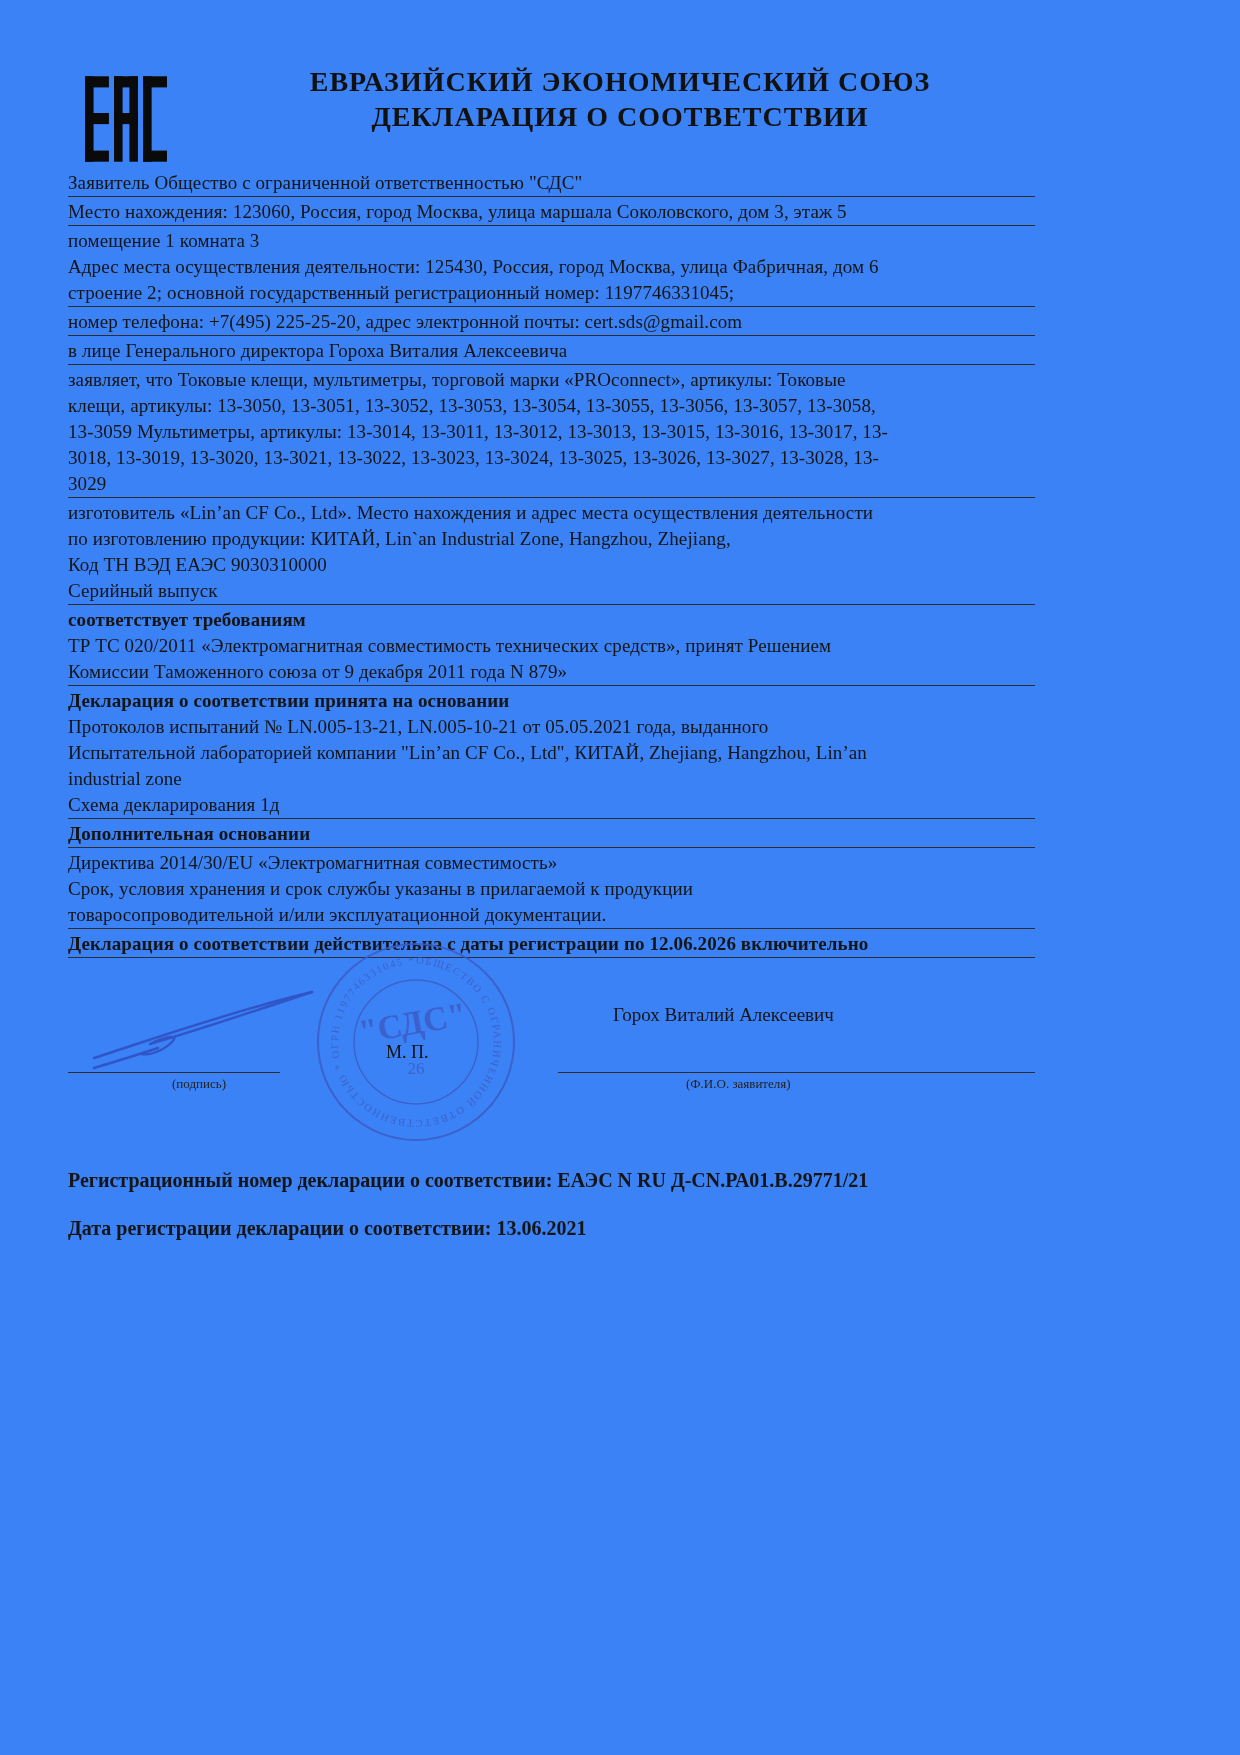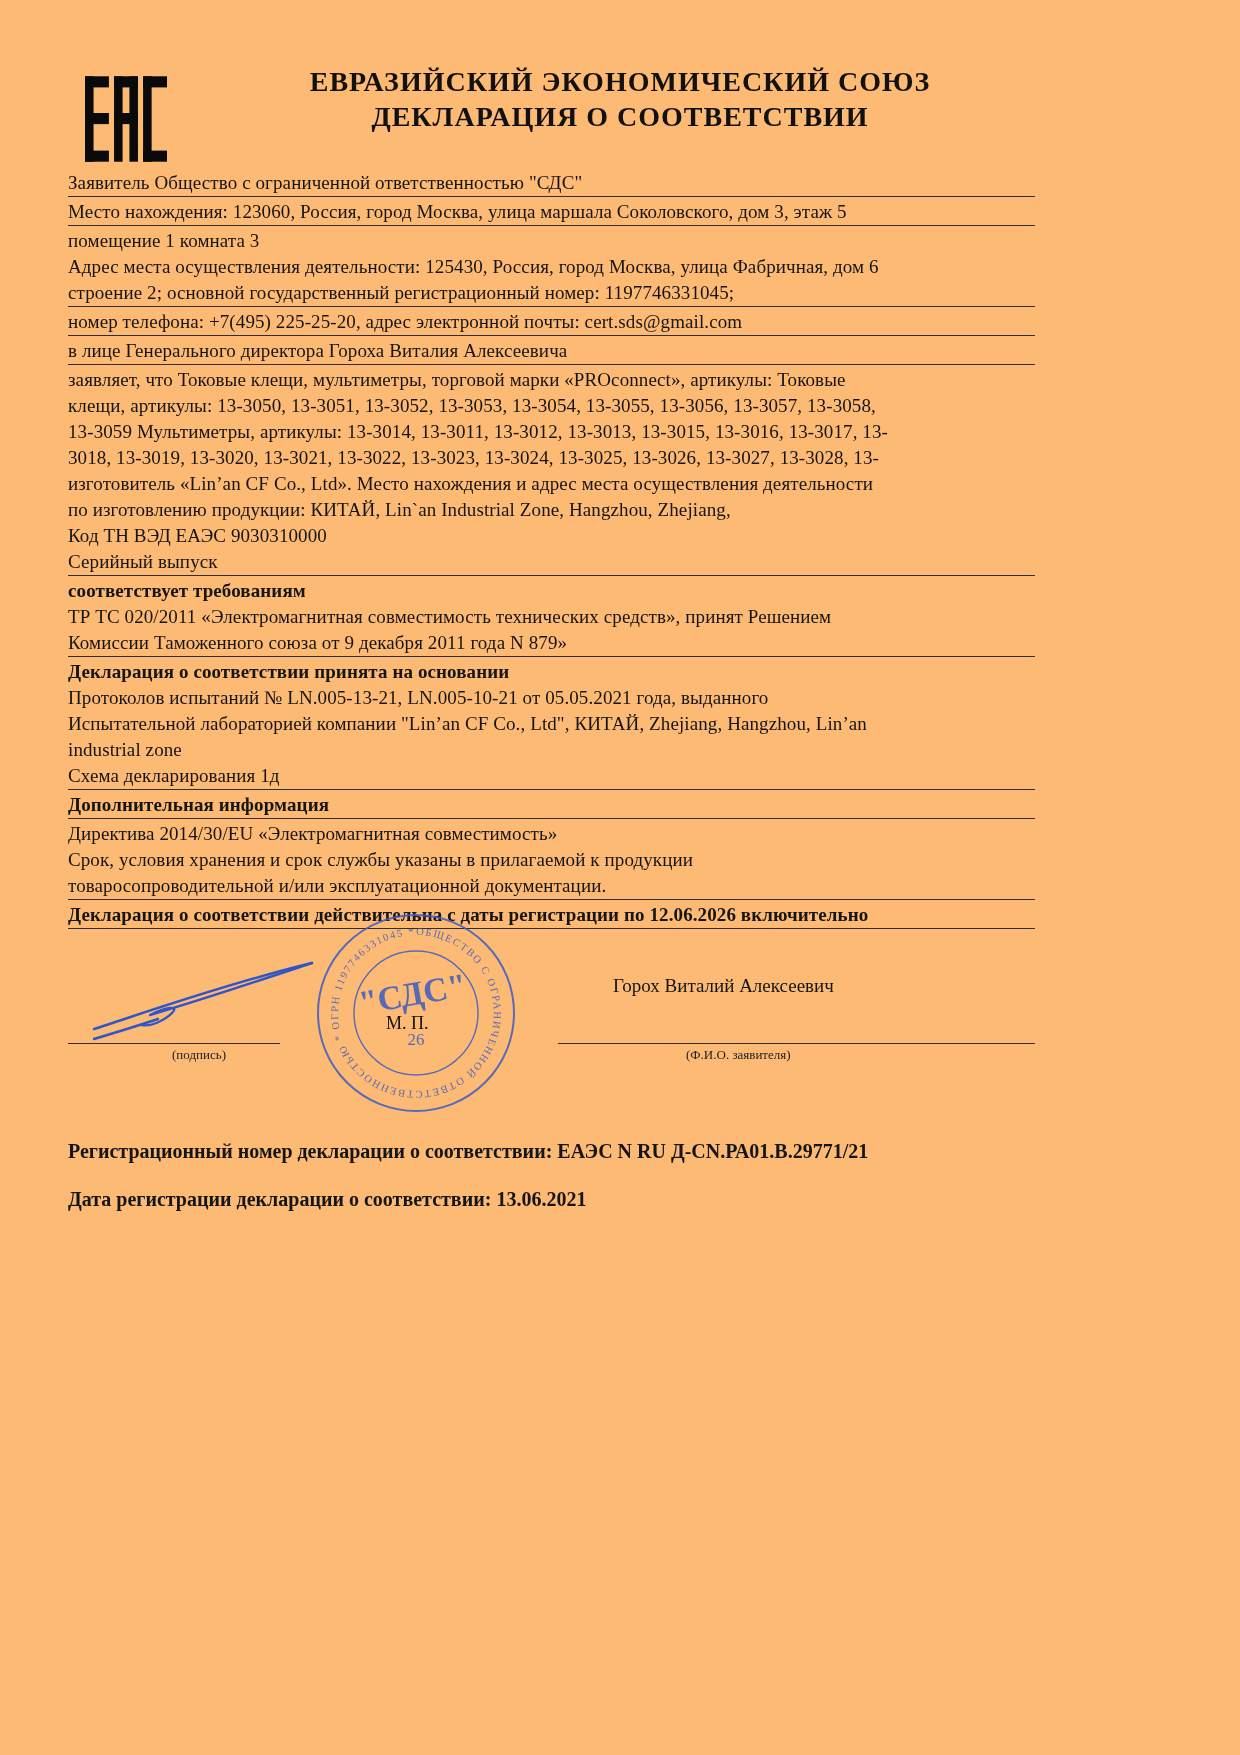--- a/index.html
+++ b/index.html
@@ -1,21 +1,21 @@
 <!DOCTYPE html>
 <html><head>
 <meta charset="utf-8">
 <style>
   * { margin:0; padding:0; box-sizing:border-box; }
   html,body { background:#e8e8e8; }
   .page {
     position:relative;
     width:1240px; height:1755px;
     margin:0 auto;
-    background:#fdba74;
+    background:#3b82f6;
     font-family:"Liberation Serif", serif;
     color:#151515;
     overflow:hidden;
   }
   .eac-logo { position:absolute; left:85px; top:76px; width:82px; height:86px; }
   .title-block { padding-top:64px; text-align:center; }
   .title-line {
     font-size:28px; font-weight:bold; letter-spacing:1px; line-height:35px;
     color:#111;
   }
@@ -73,37 +73,38 @@
     <div class="ln">Адрес места осуществления деятельности: 125430, Россия, город Москва, улица Фабричная, дом 6</div>
     <div class="ln u">строение 2; основной государственный регистрационный номер: 1197746331045;</div>
     <div class="ln u">номер телефона: +7(495) 225-25-20, адрес электронной почты: cert.sds@gmail.com</div>
 
     <div class="ln u"><b>в лице</b> <span>Генерального директора Гороха Виталия Алексеевича</span></div>
 
     <div class="ln"><b>заявляет, что</b> <span>Токовые клещи, мультиметры, торговой марки «PROconnect», артикулы: Токовые</span></div>
     <div class="ln">клещи, артикулы: 13-3050, 13-3051, 13-3052, 13-3053, 13-3054, 13-3055, 13-3056, 13-3057, 13-3058,</div>
     <div class="ln">13-3059 Мультиметры, артикулы: 13-3014, 13-3011, 13-3012, 13-3013, 13-3015, 13-3016, 13-3017, 13-</div>
     <div class="ln">3018, 13-3019, 13-3020, 13-3021, 13-3022, 13-3023, 13-3024, 13-3025, 13-3026, 13-3027, 13-3028, 13-</div>
+    <div class="ln u">3029</div>
 
     <div class="ln"><b>изготовитель</b> <span>«Lin’an CF Co., Ltd». Место нахождения и адрес места осуществления деятельности</span></div>
     <div class="ln">по изготовлению продукции: КИТАЙ, Lin`an Industrial Zone, Hangzhou, Zhejiang,</div>
     <div class="ln">Код ТН ВЭД ЕАЭС 9030310000</div>
     <div class="ln u">Серийный выпуск</div>
 
     <div class="ln heading">соответствует требованиям</div>
     <div class="ln">ТР ТС 020/2011 «Электромагнитная совместимость технических средств», принят Решением</div>
     <div class="ln u">Комиссии Таможенного союза от 9 декабря 2011 года N 879»</div>
 
     <div class="ln heading">Декларация о соответствии принята на основании</div>
     <div class="ln">Протоколов испытаний №  LN.005-13-21, LN.005-10-21 от 05.05.2021 года, выданного</div>
     <div class="ln">Испытательной лабораторией компании "Lin’an CF Co., Ltd", КИТАЙ, Zhejiang, Hangzhou, Lin’an</div>
     <div class="ln">industrial zone</div>
     <div class="ln u">Схема декларирования 1д</div>
 
-    <div class="ln heading u">Дополнительная информация</div>
+    <div class="ln heading u">Дополнительная основании</div>
     <div class="ln">Директива 2014/30/EU «Электромагнитная совместимость»</div>
     <div class="ln">Срок, условия хранения и срок службы указаны в прилагаемой к продукции</div>
     <div class="ln u">товаросопроводительной и/или эксплуатационной документации.</div>
 
     <div class="ln heading u">Декларация о соответствии действительна с даты регистрации по 12.06.2026 включительно</div>
 
     <div class="sig-area">
 
       <svg class="sig-svg" viewBox="0 0 230 95" aria-hidden="true">
         <g fill="none" stroke="#2f55c8" stroke-width="2.4" stroke-linecap="round" stroke-linejoin="round">

